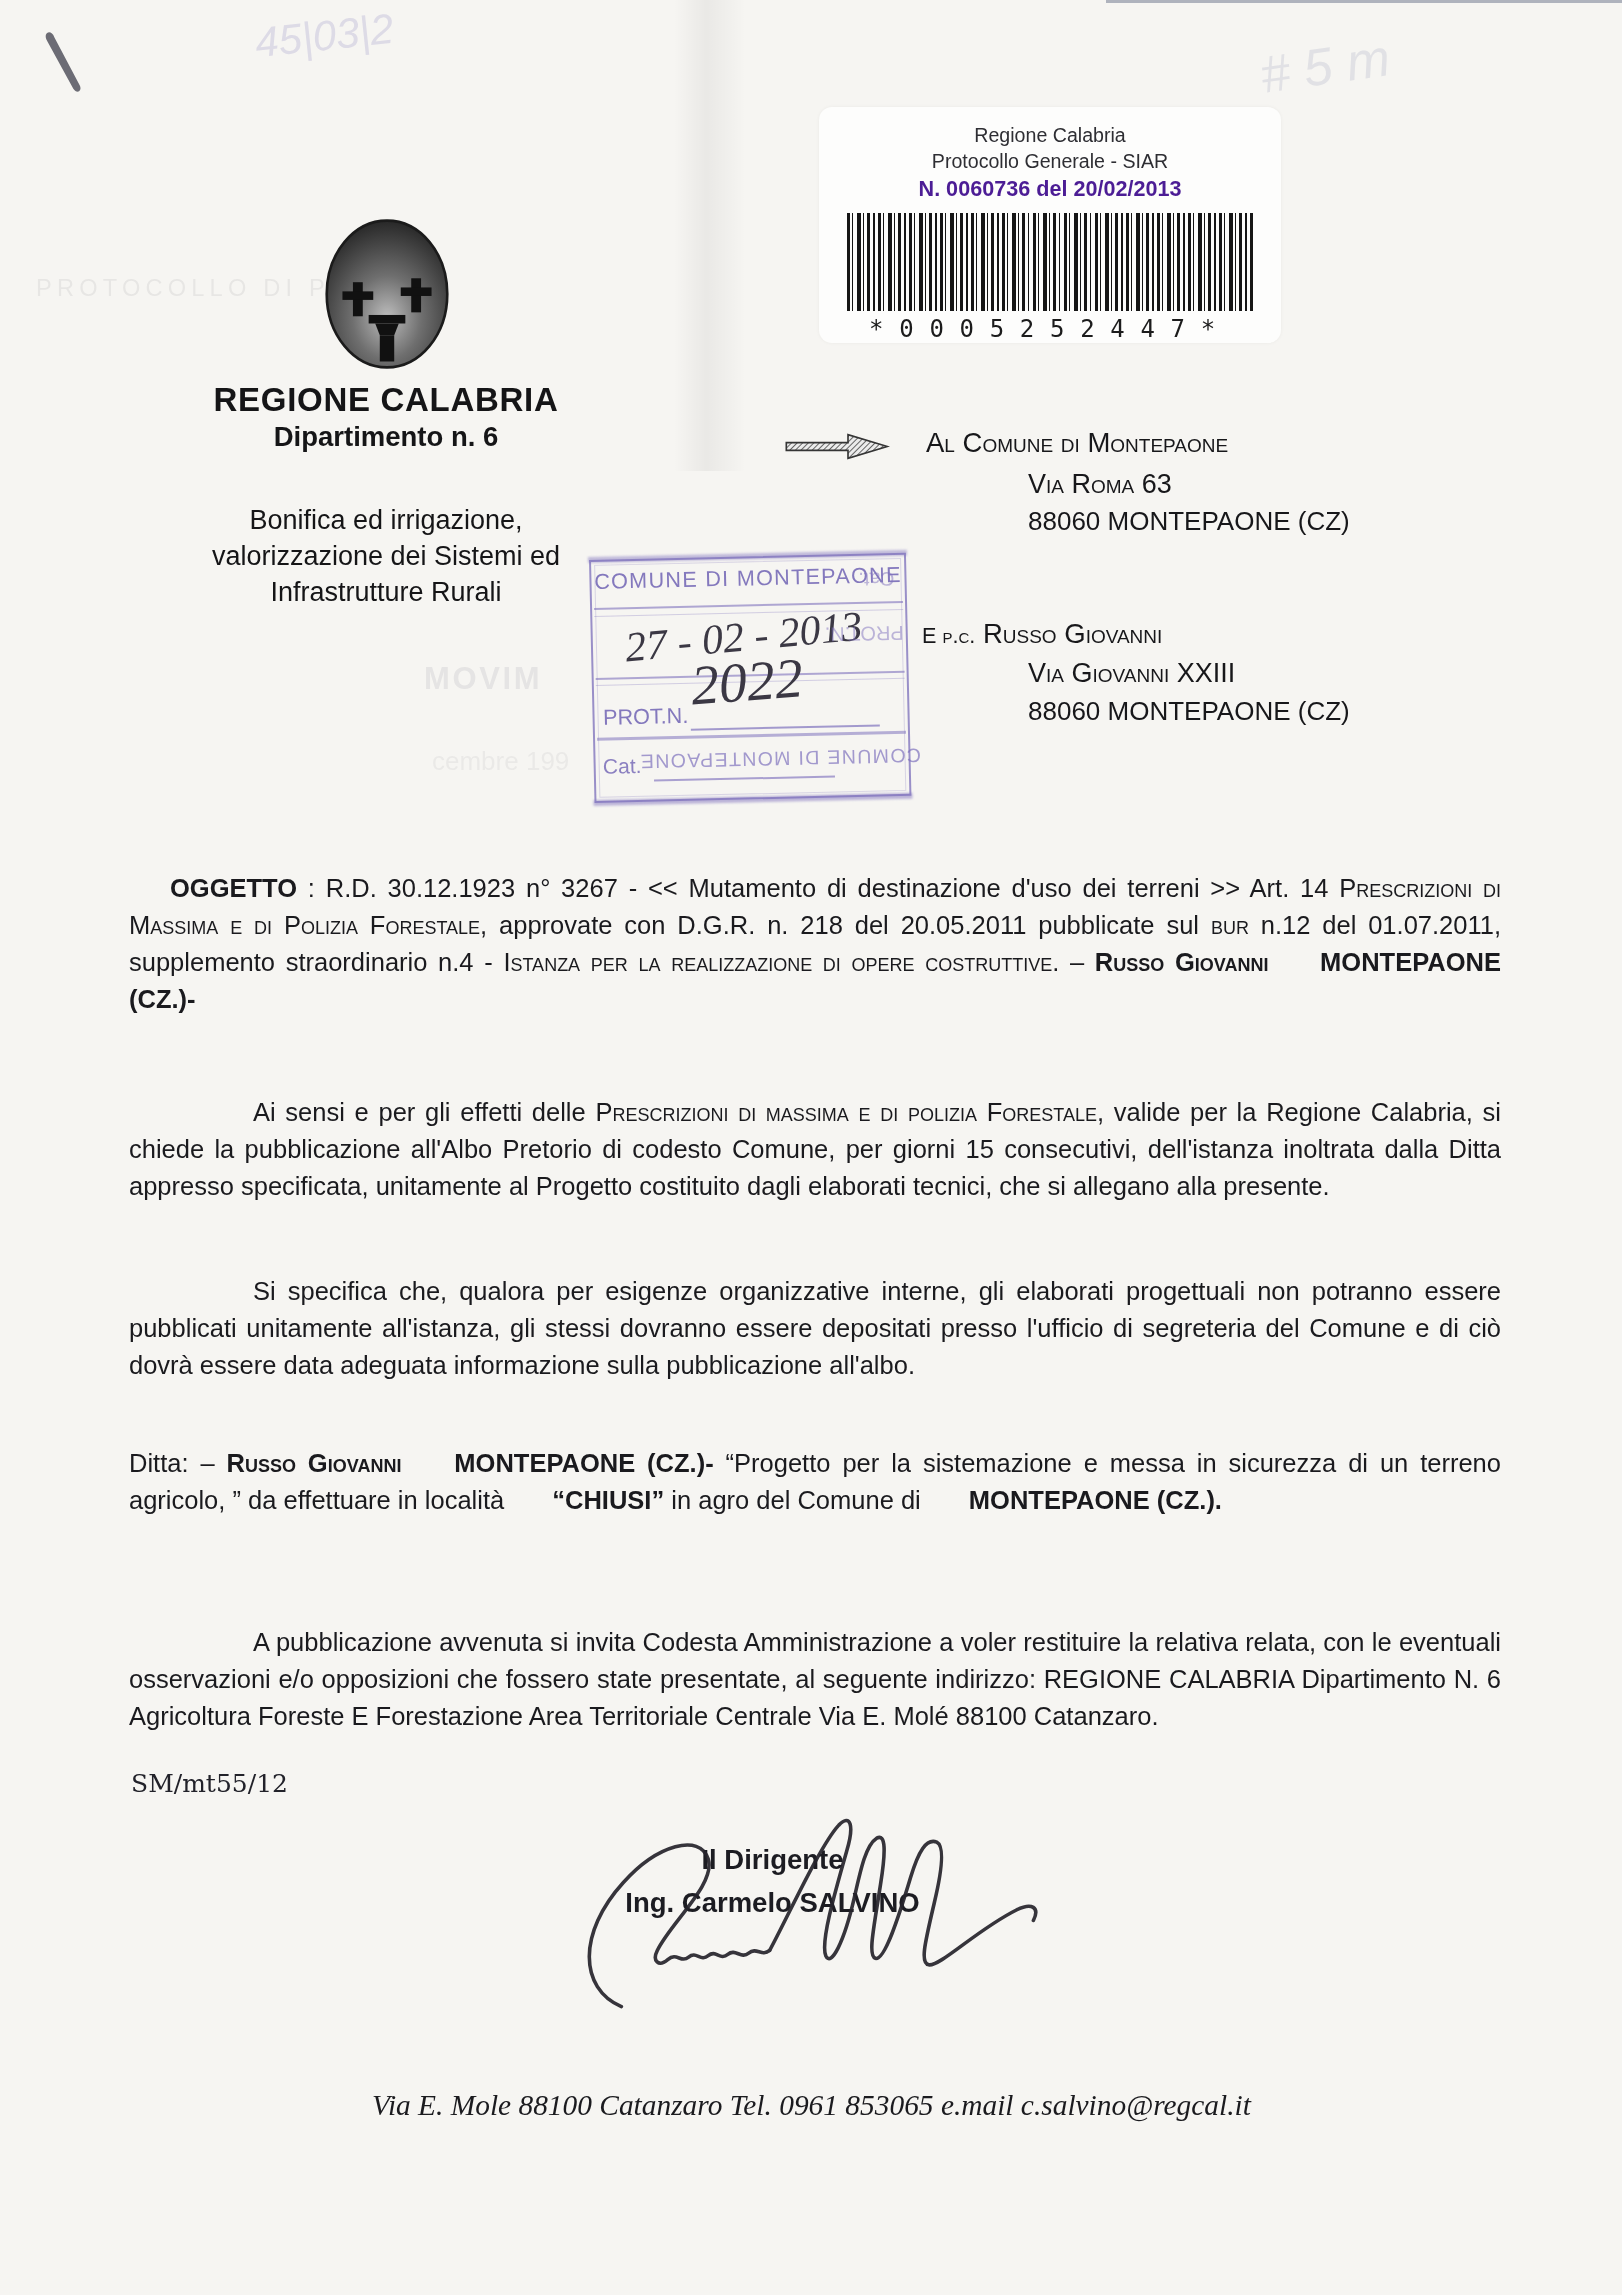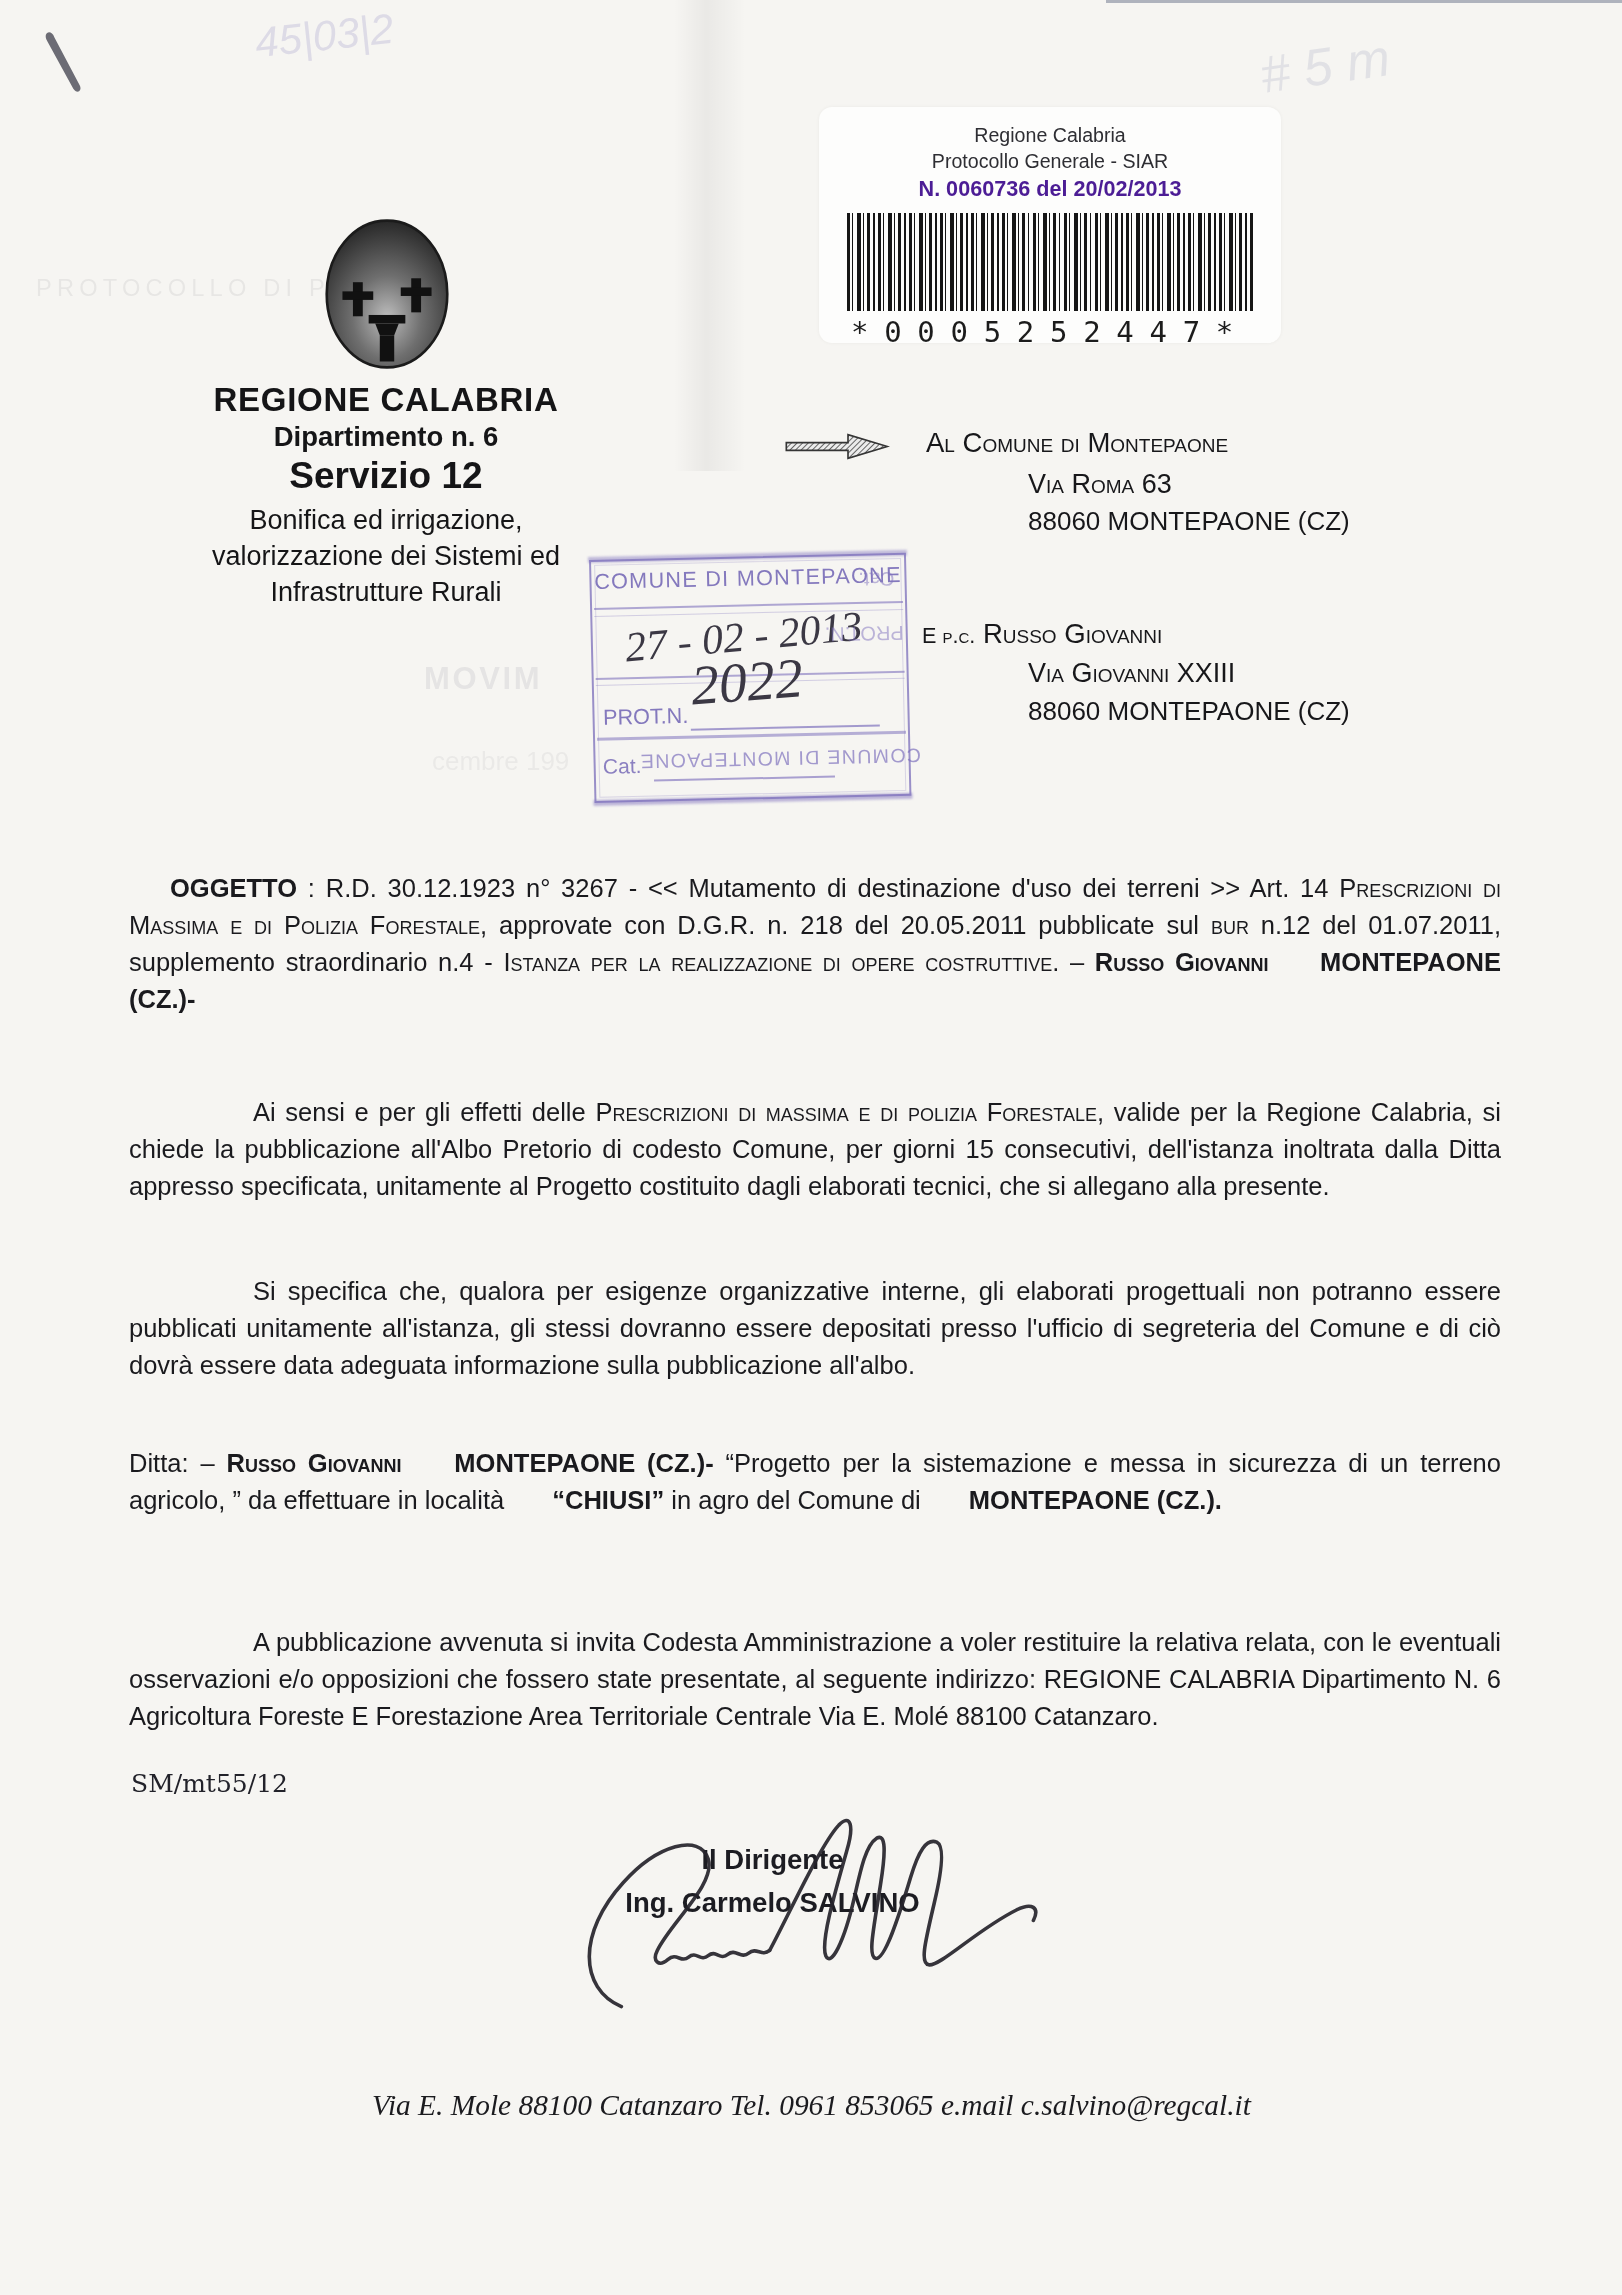--- a/index.html
+++ b/index.html
@@ -22,21 +22,21 @@
   .proto-line{position:absolute;left:0;width:100%;text-align:center;color:#2e2e33;font-size:19.6px;}
   .proto-line1{top:17px;}
   .proto-line2{top:43px;}
   .proto-line3{top:69px;font-weight:bold;font-size:21.6px;color:#4c1d95;}
   .barcode{position:absolute;left:28px;top:106px;width:406px;height:98px;
     background:
       repeating-linear-gradient(90deg,#161616 0 2.6px,transparent 2.6px 4.6px,#161616 4.6px 5.9px,transparent 5.9px 9.8px,
         #161616 9.8px 13.7px,transparent 13.7px 15.7px,#161616 15.7px 17px,transparent 17px 20px,
         #161616 20px 23px,transparent 23px 26px,#161616 26px 27.5px,transparent 27.5px 31px);}
   .barcode-digits{position:absolute;left:0;top:208px;width:100%;text-align:center;
-    font-family:"DejaVu Sans Mono",monospace;font-size:29px;letter-spacing:15.7px;color:#1c1c1c;white-space:nowrap;}
+    font-family:"DejaVu Sans Mono",monospace;font-size:24px;letter-spacing:15.7px;color:#1c1c1c;white-space:nowrap;}
   
   .logo{left:324px;top:218px;width:126px;height:152px;}
   .lh{left:157px;width:458px;text-align:center;color:#151517;}
   .lh-region{top:381px;font-size:33px;font-weight:bold;letter-spacing:0.7px;}
   .lh-dept{top:421px;font-size:27.5px;font-weight:bold;}
   .lh-serv{top:455px;font-size:37px;font-weight:bold;}
   .lh-d1{top:505px;font-size:27px;}
   .lh-d2{top:541px;font-size:27px;}
   .lh-d3{top:577px;font-size:27px;}
   
@@ -138,21 +138,20 @@
       <rect x="133" y="92" width="15" height="52"></rect>
       <rect x="117" y="106" width="47" height="13"></rect>
       <rect x="68" y="148" width="56" height="13"></rect>
       <path d="M78,161 h36 l-7,18 h-22 z"></path>
       <rect x="85" y="179" width="22" height="40"></rect>
     </g>
   </svg>
 
   <div class="abs lh lh-region">REGIONE CALABRIA</div>
   <div class="abs lh lh-dept">Dipartimento n. 6</div>
-  <div class="abs lh lh-serv">Servizio 12</div>
   <div class="abs lh lh-d1">Bonifica ed irrigazione,</div>
   <div class="abs lh lh-d2">valorizzazione dei Sistemi ed</div>
   <div class="abs lh lh-d3">Infrastrutture Rurali</div>
 
   <svg class="abs arrow" viewBox="0 0 160 44">
     <defs>
       <pattern id="hatch" width="6" height="6" patternUnits="userSpaceOnUse" patternTransform="rotate(45)">
         <rect width="6" height="6" fill="#ececec"></rect>
         <line x1="0" y1="0" x2="0" y2="6" stroke="#4d4d4d" stroke-width="2.6"></line>
       </pattern>

